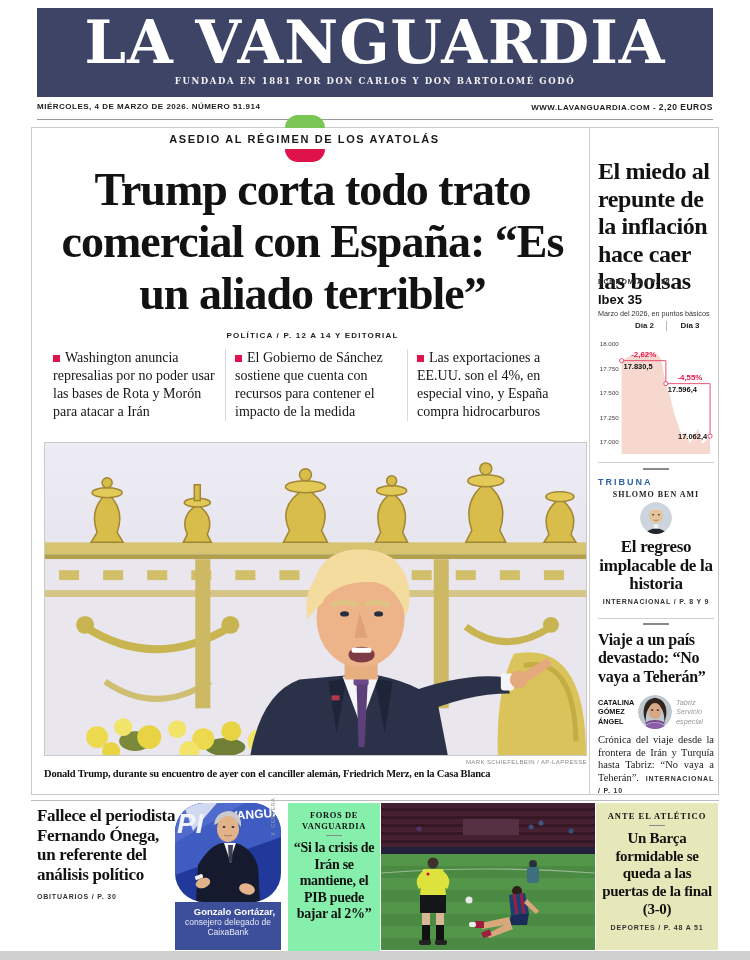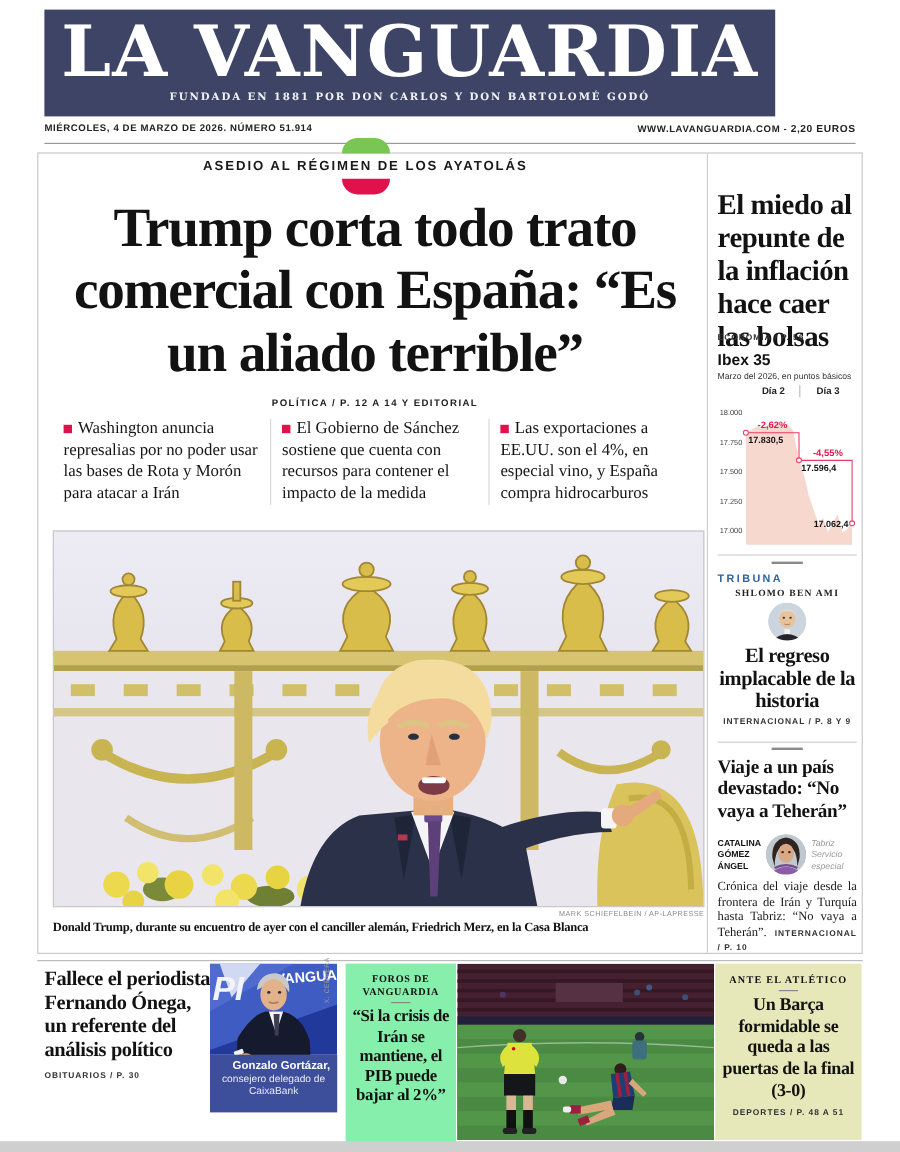--- a/index.html
+++ b/index.html
@@ -1,20 +1,20 @@
 <!DOCTYPE html>
 <html><head>
 <meta charset="utf-8">
 <style>
   * { margin:0; padding:0; box-sizing:border-box; }
   body { background:#e9e9e9; font-family:"Liberation Serif","DejaVu Serif",serif; }
   .page { position:relative; width:750px; height:960px; background:#fff; margin:0 auto; overflow:hidden; }
 
   
-  .masthead { position:absolute; left:37px; top:8px; width:609px; height:89px; background:#3d4466; text-align:center; color:#fff; }
+  .masthead { position:absolute; left:37px; top:8px; width:676px; height:89px; background:#3d4466; text-align:center; color:#fff; }
   .mh-title { padding-top:4px; font-family:"DejaVu Serif","Liberation Serif",serif; font-weight:bold; font-size:59px; line-height:1.05; letter-spacing:1px; }
   .mh-sub { margin-top:2px; font-family:"DejaVu Serif",serif; font-weight:bold; font-size:8.5px; letter-spacing:1.6px; color:#f2f2f4; }
 
   .dateline { position:absolute; left:37px; top:102px; width:676px; display:flex; justify-content:space-between; font-family:"Liberation Sans",sans-serif; font-size:8px; font-weight:bold; letter-spacing:.5px; color:#222; }
   .dl-right .price { font-size:8.5px; }
   .rule-under-dateline { position:absolute; left:37px; top:119px; width:676px; border-top:1px solid #9a9a9a; }
 
   
   .frame { position:absolute; left:31px; top:127px; width:688px; height:668px; border:1px solid #c9c9c9; background:#fff; }
 
@@ -72,21 +72,21 @@
   .vb-right { width:40px; padding-left:4px; font-style:italic; font-family:"Liberation Sans",sans-serif; font-size:7.3px; line-height:1.25; color:#999; }
   .viaje-body { position:absolute; top:606px; width:116px; font-size:10.5px; line-height:1.2; text-align:justify; color:#1a1a1a; }
 
   
   .bottom-rule { position:absolute; left:31px; top:800px; width:688px; border-top:1px solid #bbb; }
   .obit { position:absolute; left:37px; top:806px; width:142px; }
   .obit-head { font-weight:bold; font-size:17px; line-height:1.16; letter-spacing:-0.3px; color:#121212; }
   .obit-section { margin-top:8px; }
 
   .gortazar { position:absolute; left:175px; top:803px; width:106px; height:147px; }
-  .gz-photo { width:106px; height:76px; overflow:hidden; }
+  .gz-photo { width:106px; height:99px; overflow:hidden;border-radius:29px; }
   .gz-cap { width:106px; height:48px; background:#3d4f9b; color:#fff; text-align:center; font-family:"Liberation Sans",sans-serif; padding-top:4px; }
   .gz-name { font-weight:bold; font-size:9.5px;padding-left:13px; }
   .gz-role { font-size:8.5px; line-height:1.2; color:#e8eaf6; }
   .gz-credit { position:absolute; left:270px; top:836px; font-family:"Liberation Sans",sans-serif; font-size:5.5px; color:#999; letter-spacing:.5px; transform:rotate(-90deg); transform-origin:left top; white-space:nowrap; }
 
   .foros { position:absolute; left:288px; top:803px; width:92px; height:180px; background:#86efac; padding:7px 4px; text-align:center; }
   .foros-kicker { font-weight:bold; font-size:8.5px; letter-spacing:.6px; color:#111; line-height:1.25; }
   .short-dash { width:16px; border-top:1px solid #888; margin:4px auto; }
   .foros-quote { font-weight:bold; font-size:14px; line-height:1.18; letter-spacing:-0.3px; color:#121212; }
   .foros-section { position:absolute; left:6px; bottom:6px; text-align:left; }

